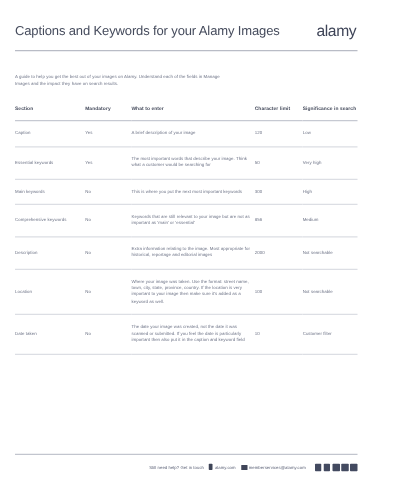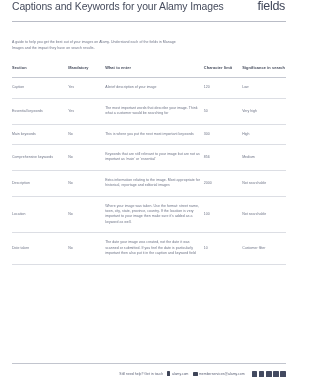--- a/index.html
+++ b/index.html
@@ -23,20 +23,21 @@
     position: relative;
     display: flex;
     flex-direction: column;
   }
 
   
   .header {
     display: flex;
     align-items: center;
     justify-content: space-between;
+    padding-top: 19px;
   }
   .doc-title {
     font-size: 10.4px;
     line-height: 13px;
     font-weight: 400;
     color: #454b5c;
     letter-spacing: -0.1px;
     white-space: nowrap;
   }
   .brand-logo {
@@ -152,21 +153,21 @@
     border-radius: 0.6px;
   }
 </style>
 </head>
 <body>
 
 <div class="page">
 
   <div class="header">
     <div class="doc-title">Captions and Keywords for your Alamy Images</div>
-    <div class="brand-logo">fields</div>
+    <div class="brand-logo">alamy</div>
   </div>
   <div class="header-rule"></div>
 
   <div class="intro">A guide to help you get the best out of your images on Alamy. Understand each of the fields in Manage Images and the impact they have on search results.</div>
 
   <table class="tbl">
     <thead>
       <tr>
         <th class="c-section">Section</th>
         <th class="c-mand">Mandatory</th>

